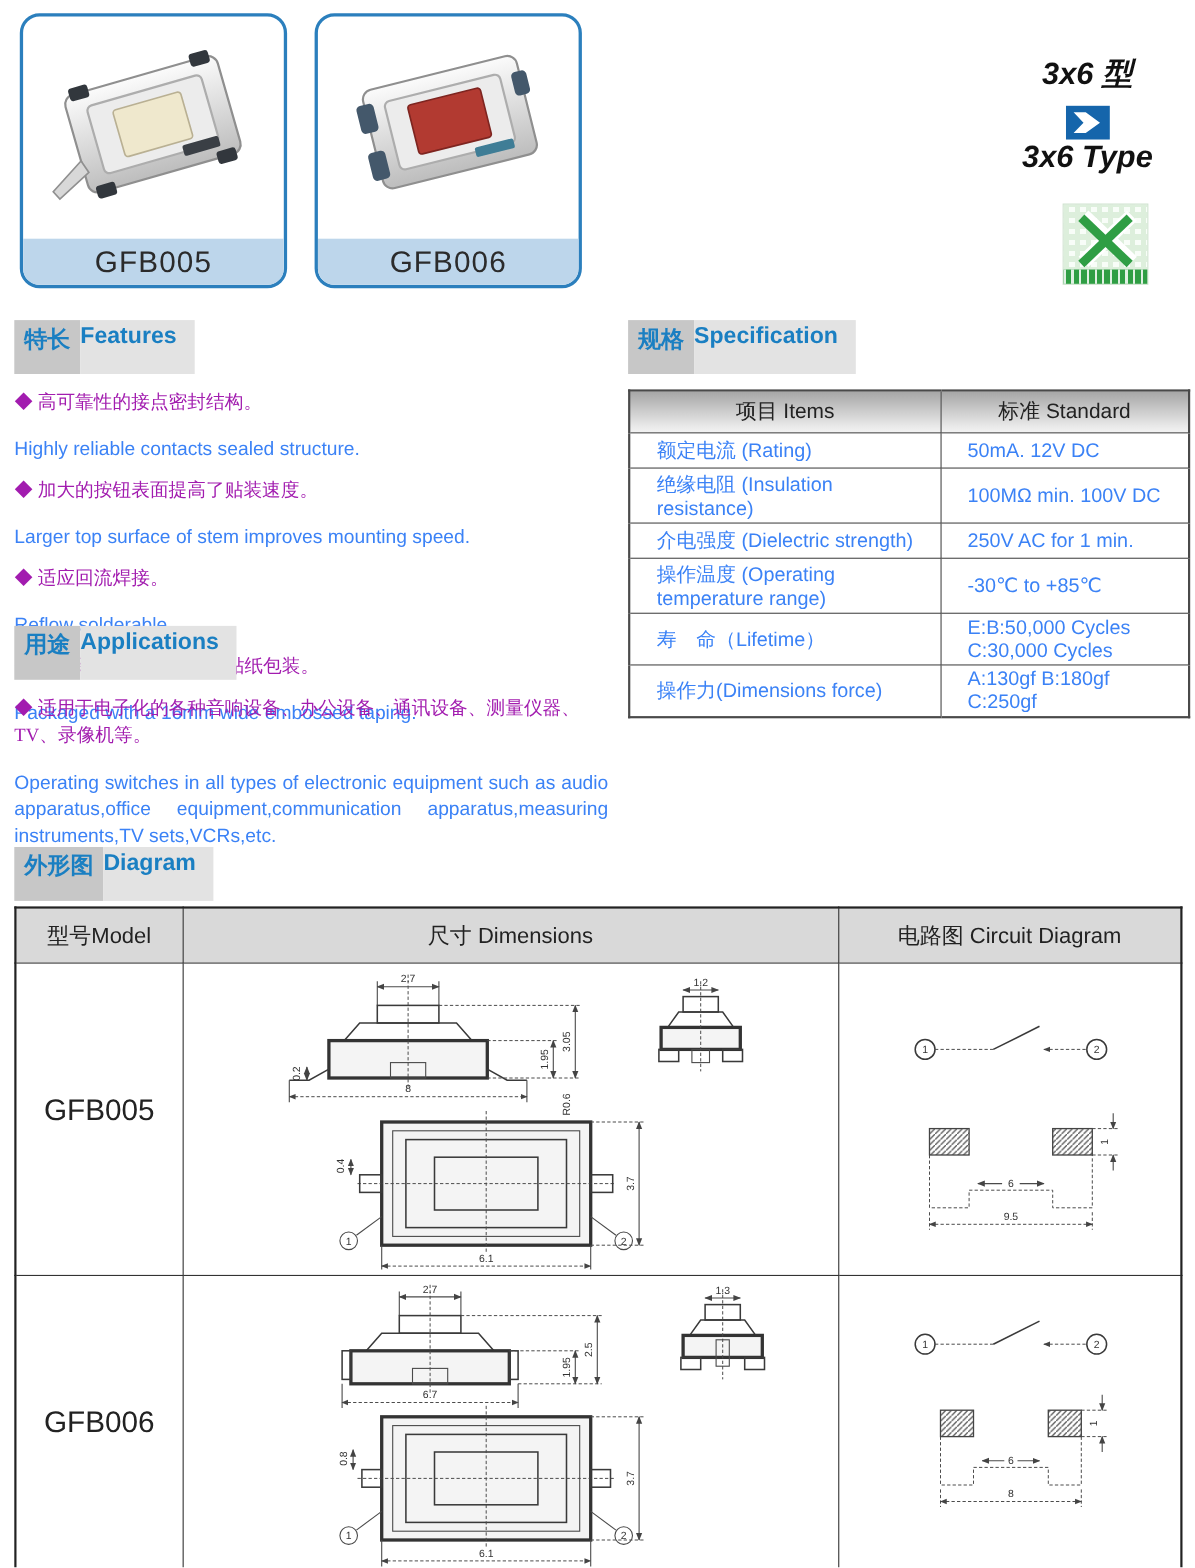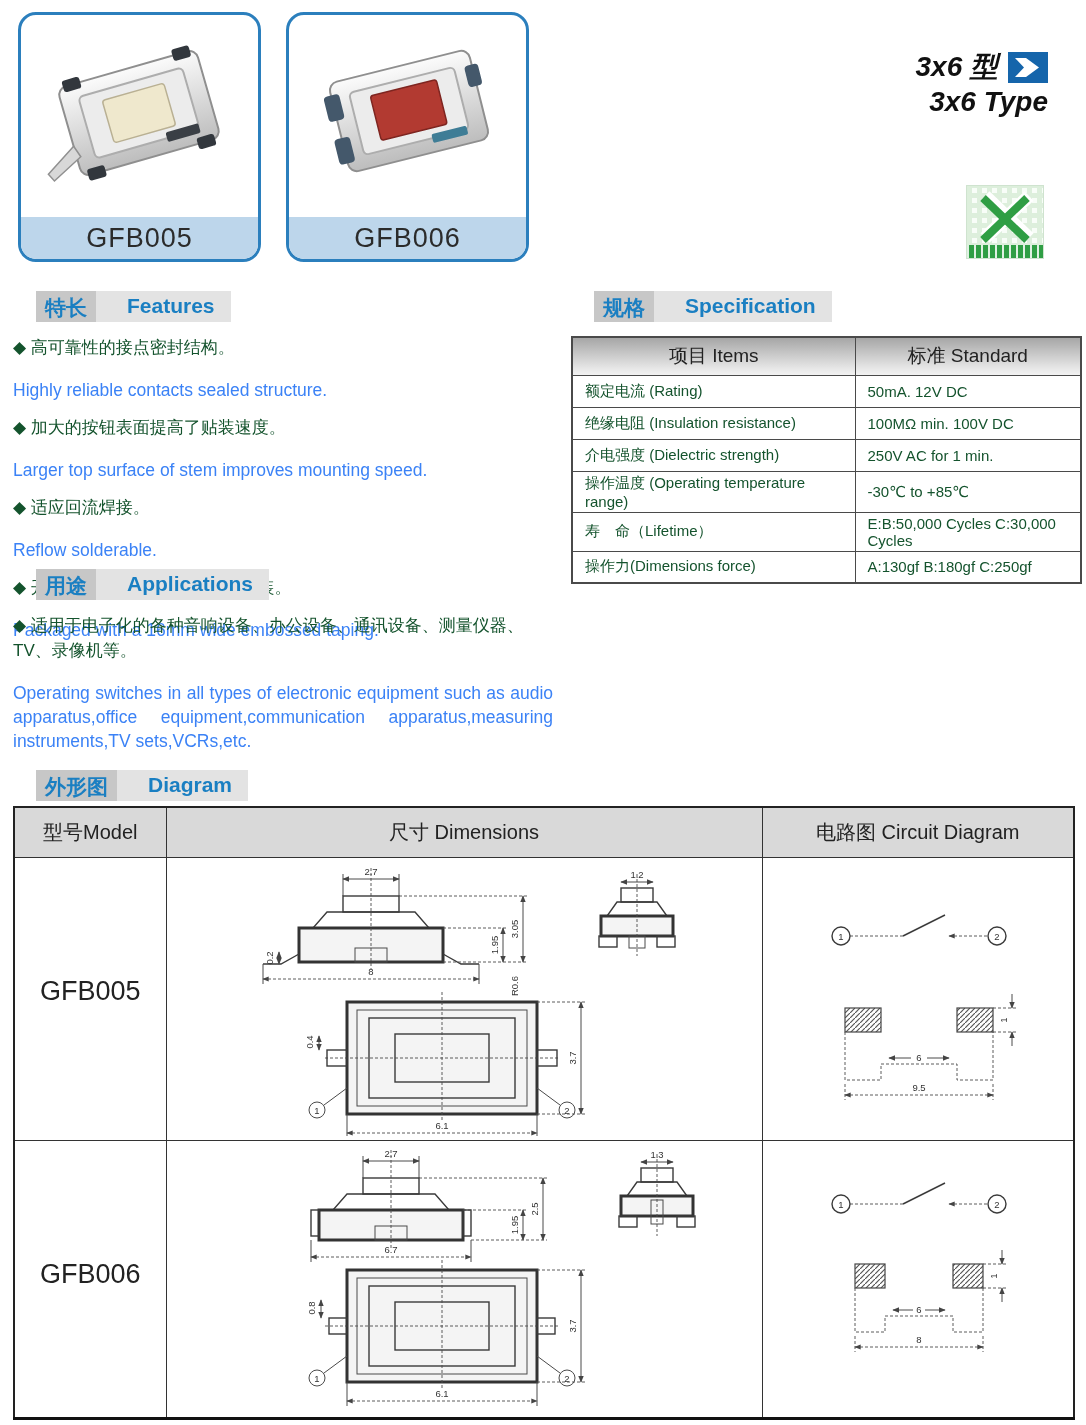--- a/index.html
+++ b/index.html
@@ -8,48 +8,48 @@
 
   
   .product-card { position:absolute; top:12px; width:243px; height:250px; border:3px solid #2b7fbd;
     border-radius:18px; background:#fff; overflow:hidden; }
   .card-photo { position:absolute; top:0; left:0; right:0; bottom:42px; display:flex; align-items:center; justify-content:center; }
   .card-label { position:absolute; left:0; right:0; bottom:0; height:42px; background:#bdd6eb;
     display:flex; align-items:center; justify-content:center; font-size:27px; color:#2b2b2b; letter-spacing:1px; }
 
   
   .type-heading { position:absolute; top:48px; right:38px; text-align:right; font-weight:bold; font-style:italic; font-size:28px; color:#111; }
-  .type-heading .line1 { display:flex; align-items:center; justify-content:flex-end; gap:10px; }
+  .type-heading .line1 { display:flex; align-items:center; justify-content:flex-end; gap:10px;flex-direction:column; }
   .green-logo { position:absolute; top:185px; left:966px; width:78px; height:74px;
     background-image:
       repeating-linear-gradient(0deg,#ddefdc 0 5px,transparent 5px 10px),
       repeating-linear-gradient(90deg,#ddefdc 0 5px,#f8fdf8 5px 10px);
     border:1px solid #cfe3cf; }
   .green-logo svg { position:absolute; top:0; left:0; }
   .logo-strip { position:absolute; left:0; right:0; bottom:0; height:13px; background:#2f9e44;
     background-image:repeating-linear-gradient(90deg,rgba(255,255,255,.85) 0 2px,transparent 2px 7px); }
 
   
-  .sec-header { display:inline-flex; height:31px;margin-left:23px; }
+  .sec-header { display:inline-flex; height:49px; }
   .sec-header .cn { background:#c7c7c7; color:#1a7fc2; font-weight:bold; font-size:21px; padding:3px 9px; white-space:nowrap; }
-  .sec-header .en { background:#e3e3e3; color:#1a7fc2; font-weight:bold; font-size:21px; padding:3px 16px 3px 31px; white-space:nowrap; }
+  .sec-header .en { background:#e3e3e3; color:#1a7fc2; font-weight:bold; font-size:21px; padding:3px 16px 3px 0; white-space:nowrap; }
 
   .features { position:absolute; left:13px; top:291px; width:540px; }
   .applications { position:absolute; left:13px; top:569px; width:540px; }
-  .feat-cn { font-size:17px; color:#14532d; margin-top:13px; line-height:25px; }
+  .feat-cn { font-size:17px; color:#a21caf; margin-top:13px; line-height:25px;font-family:Liberation Serif, serif; }
   .feat-en { font-size:17.5px; color:#3b82f6; margin-top:18px; line-height:24px; }
   .app-en { text-align:justify; }
 
   
   .specification { position:absolute; left:571px; top:291px; width:511px; }
   table.spec { width:511px; border-collapse:collapse; margin-top:14px; table-layout:fixed; }
   table.spec th, table.spec td { border:1px solid #4a4a4a; font-weight:normal; }
   table.spec th { background:linear-gradient(180deg,#a6a6a6 0%,#e9e9e9 85%,#f2f2f2 100%);
     font-size:19px; color:#222; height:38px; border-top:2px solid #4a4a4a; }
-  table.spec td { font-size:15px; color:#14532d; height:32px; padding:2px 12px; background:#fff; }
+  table.spec td { font-size:18px; color:#3b82f6; height:32px; padding:2px 24px; background:#fff; }
   table.spec .c1 { width:283px;margin-top:44px; }
   table.spec tr:last-child td { border-bottom:2px solid #4a4a4a; }
   table.spec td:first-child, table.spec th:first-child { border-left:2px solid #4a4a4a; }
   table.spec td:last-child, table.spec th:last-child { border-right:2px solid #4a4a4a;margin-left:29px; }
 
   
   .diagram { position:absolute; left:13px; top:770px; width:1062px; }
   table.diag { width:1062px; border-collapse:collapse; margin-top:5px; table-layout:fixed; }
   table.diag th, table.diag td { border:1.5px solid #333; }
   table.diag th { background:#d9d9d9; height:50px; font-size:20px; font-weight:normal; color:#222; }

